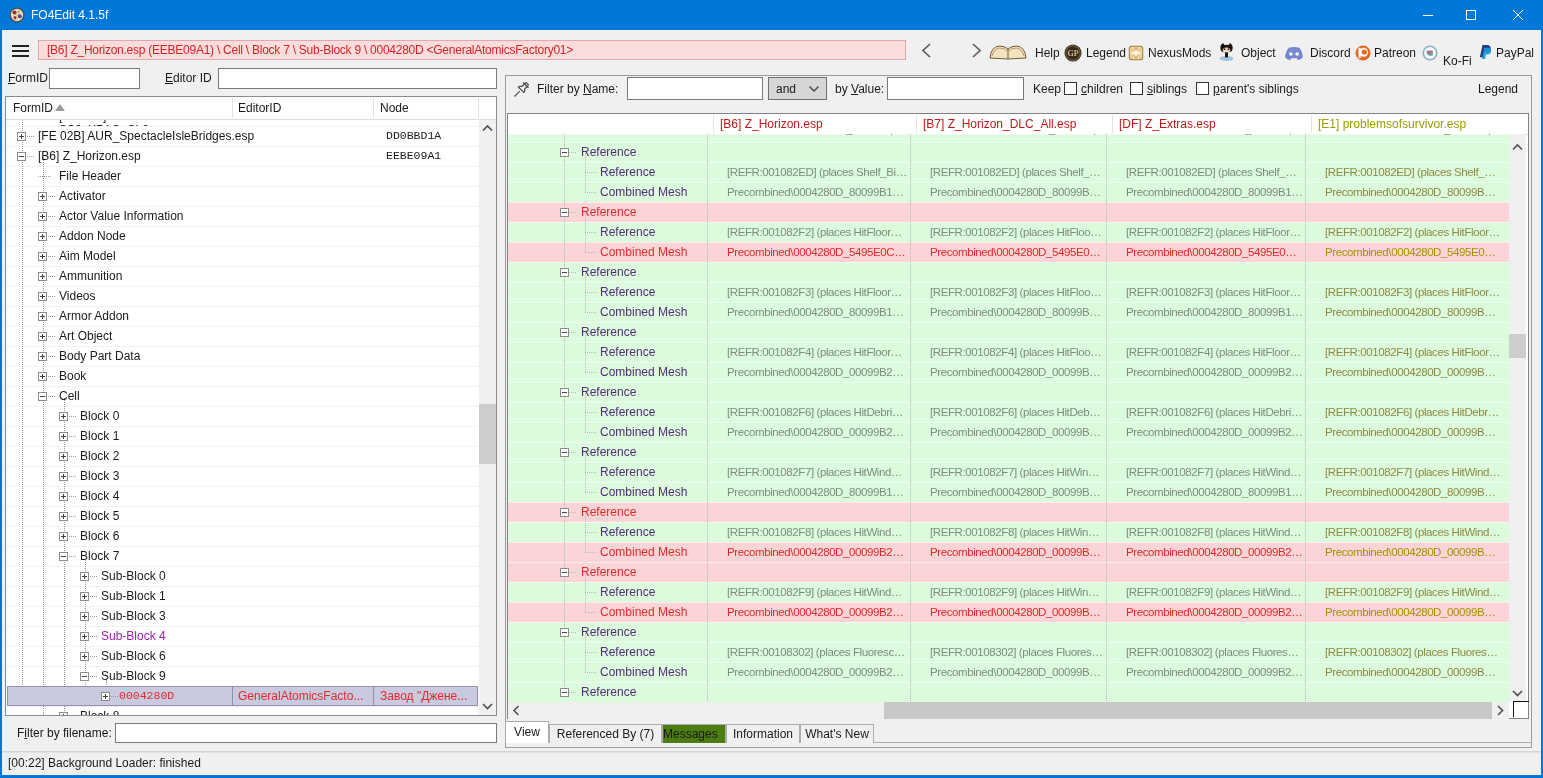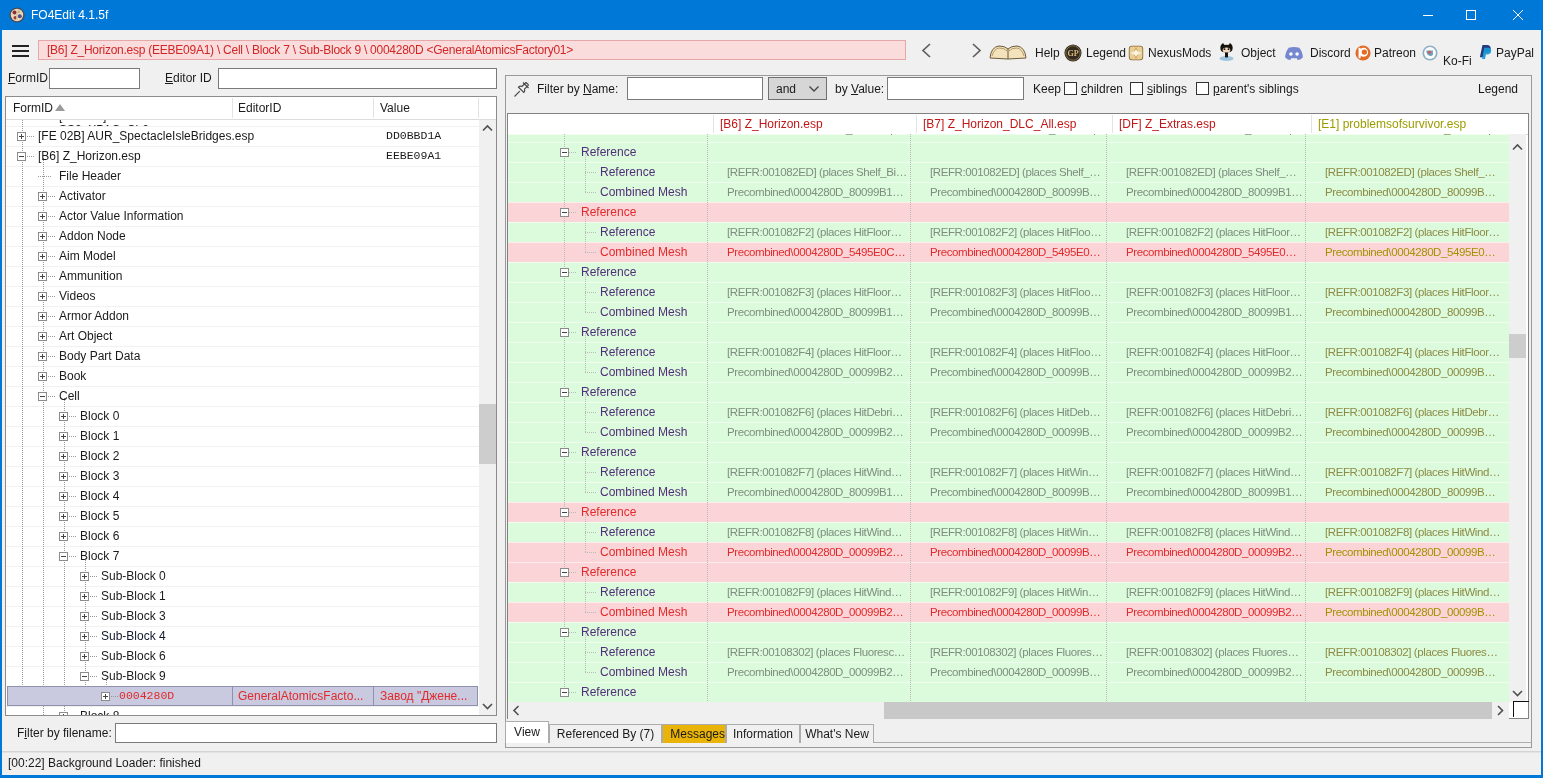--- a/index.html
+++ b/index.html
@@ -103,21 +103,21 @@
 <div class="abs" style="left:218px;top:68px;width:279px;height:21px;background:#fff;border:1px solid #7a7a7a;box-sizing:border-box;"></div>
 <div class="abs" style="left:5px;top:96px;width:492px;height:620px;background:#fff;border:1px solid #8c8c8c;box-sizing:border-box;"></div>
 <div class="abs" style="left:6px;top:97px;width:490px;height:22px;background:#fff;border-bottom:1px solid #dcdcdc;"></div>
 <div class="abs" style="left:13px;top:98px;height:21px;line-height:21px;">FormID</div>
 <svg class="abs" style="left:55px;top:104px;" width="10" height="7">
     <polygon points="5,0 10,7 0,7" fill="#9a9a9a"></polygon>
   </svg>
 <div class="abs" style="left:232px;top:98px;width:1px;height:20px;background:#e3e3e3;"></div>
 <div class="abs" style="left:238px;top:98px;height:21px;line-height:21px;">EditorID</div>
 <div class="abs" style="left:373px;top:98px;width:1px;height:20px;background:#e3e3e3;"></div>
-<div class="abs" style="left:380px;top:98px;height:21px;line-height:21px;">Value</div>
+<div class="abs" style="left:380px;top:98px;height:21px;line-height:21px;">Node</div>
 <div class="abs" style="left:478px;top:98px;width:1px;height:20px;background:#e3e3e3;"></div>
 <div class="abs" style="left:6px;top:120px;width:473px;height:595px;overflow:hidden;background:#fff;">
 <div class="abs" style="left:0;top:6px;width:473px;height:1px;background:#f1f1f1;"></div>
 <div class="abs" style="left:0;top:26px;width:473px;height:1px;background:#f1f1f1;"></div>
 <div class="abs" style="left:0;top:46px;width:473px;height:1px;background:#f1f1f1;"></div>
 <div class="abs" style="left:0;top:66px;width:473px;height:1px;background:#f1f1f1;"></div>
 <div class="abs" style="left:0;top:86px;width:473px;height:1px;background:#f1f1f1;"></div>
 <div class="abs" style="left:0;top:106px;width:473px;height:1px;background:#f1f1f1;"></div>
 <div class="abs" style="left:0;top:126px;width:473px;height:1px;background:#f1f1f1;"></div>
 <div class="abs" style="left:0;top:146px;width:473px;height:1px;background:#f1f1f1;"></div>
@@ -223,21 +223,21 @@
 <div class="box plus" style="left:74px;top:452px;"></div>
 <div class="row" style="left:95px;top:446px;color:#1a1a1a;">Sub-Block 0</div>
 <div class="hdot" style="left:84px;top:476px;width:8px;"></div>
 <div class="box plus" style="left:74px;top:472px;"></div>
 <div class="row" style="left:95px;top:466px;color:#1a1a1a;">Sub-Block 1</div>
 <div class="hdot" style="left:84px;top:496px;width:8px;"></div>
 <div class="box plus" style="left:74px;top:492px;"></div>
 <div class="row" style="left:95px;top:486px;color:#1a1a1a;">Sub-Block 3</div>
 <div class="hdot" style="left:84px;top:516px;width:8px;"></div>
 <div class="box plus" style="left:74px;top:512px;"></div>
-<div class="row" style="left:95px;top:506px;color:#0f172a;">Sub-Block 4</div>
+<div class="row" style="left:95px;top:506px;color:#a21caf;">Sub-Block 4</div>
 <div class="hdot" style="left:84px;top:536px;width:8px;"></div>
 <div class="box plus" style="left:74px;top:532px;"></div>
 <div class="row" style="left:95px;top:526px;color:#1a1a1a;">Sub-Block 6</div>
 <div class="hdot" style="left:84px;top:556px;width:8px;"></div>
 <div class="box " style="left:74px;top:552px;"></div>
 <div class="row" style="left:95px;top:546px;color:#1a1a1a;">Sub-Block 9</div>
 <div class="abs" style="left:1px;top:566px;width:471px;height:20px;background:#C9C9DF;border:1px solid #8F8FAE;box-sizing:border-box;"></div>
 <div class="hdot" style="left:105px;top:576px;width:8px;"></div>
 <div class="box plus" style="left:95px;top:572px;"></div>
 <div class="row mono" style="left:113px;top:566px;color:#E02B2B;font-size:11.5px;">0004280D</div>
@@ -507,20 +507,20 @@
     <polyline points="10.5,4 6,8.5 10.5,13" fill="none" stroke="#505050" stroke-width="1.6"></polyline>
   </svg>
 <svg class="abs" style="left:1492px;top:702px;" width="17" height="17">
     <polyline points="6,4 10.5,8.5 6,13" fill="none" stroke="#505050" stroke-width="1.6"></polyline>
   </svg>
 <div class="abs" style="left:884px;top:702px;width:608px;height:17px;background:#c8c8c8;"></div>
 <div class="abs" style="left:1513px;top:701px;width:16px;height:16px;border-top:1.5px solid #111;border-left:1.5px solid #111;box-sizing:border-box;"></div>
 <div class="abs" style="left:505px;top:742px;width:1027px;height:1px;background:#acacac;"></div>
 <div class="abs" style="left:505px;top:721px;width:44px;height:22px;background:#fff;border:1px solid #acacac;border-bottom:none;box-sizing:border-box;text-align:center;line-height:21px;">View</div>
 <div class="abs" style="left:549px;top:724px;width:113px;height:19px;background:#f0f0f0;border:1px solid #acacac;border-bottom:none;box-sizing:border-box;text-align:center;line-height:18px;">Referenced By (7)</div>
-<div class="abs" style="left:662px;top:724px;width:64px;height:19px;background:#eab308;border:1px solid #acacac;border-bottom:none;box-sizing:border-box;text-align:right;line-height:18px;">Messages</div>
+<div class="abs" style="left:662px;top:724px;width:64px;height:19px;background:#4d7c0f;border:1px solid #acacac;border-bottom:none;box-sizing:border-box;text-align:left;line-height:18px;">Messages</div>
 <div class="abs" style="left:726px;top:724px;width:74px;height:19px;background:#f0f0f0;border:1px solid #acacac;border-bottom:none;box-sizing:border-box;text-align:center;line-height:18px;">Information</div>
 <div class="abs" style="left:800px;top:724px;width:74px;height:19px;background:#f0f0f0;border:1px solid #acacac;border-bottom:none;box-sizing:border-box;text-align:center;line-height:18px;">What's New</div>
 <div class="abs" style="left:0px;top:751px;width:1543px;height:1px;background:#d4d4d4;"></div>
 <div class="abs" style="left:0px;top:752px;width:1543px;height:23px;background:#f0f0f0;border-top:1px solid #e3e3e3;"></div>
 <div class="abs" style="left:8px;top:752px;height:23px;line-height:23px;">[00:22] Background Loader: finished</div>
 <div class="abs" style="left:0;top:30px;width:2px;height:748px;background:#0078D7;"></div>
 <div class="abs" style="left:1541px;top:30px;width:2px;height:748px;background:#0078D7;"></div>
 <div class="abs" style="left:0;top:775px;width:1543px;height:3px;background:#0078D7;"></div>
 </body></html>

